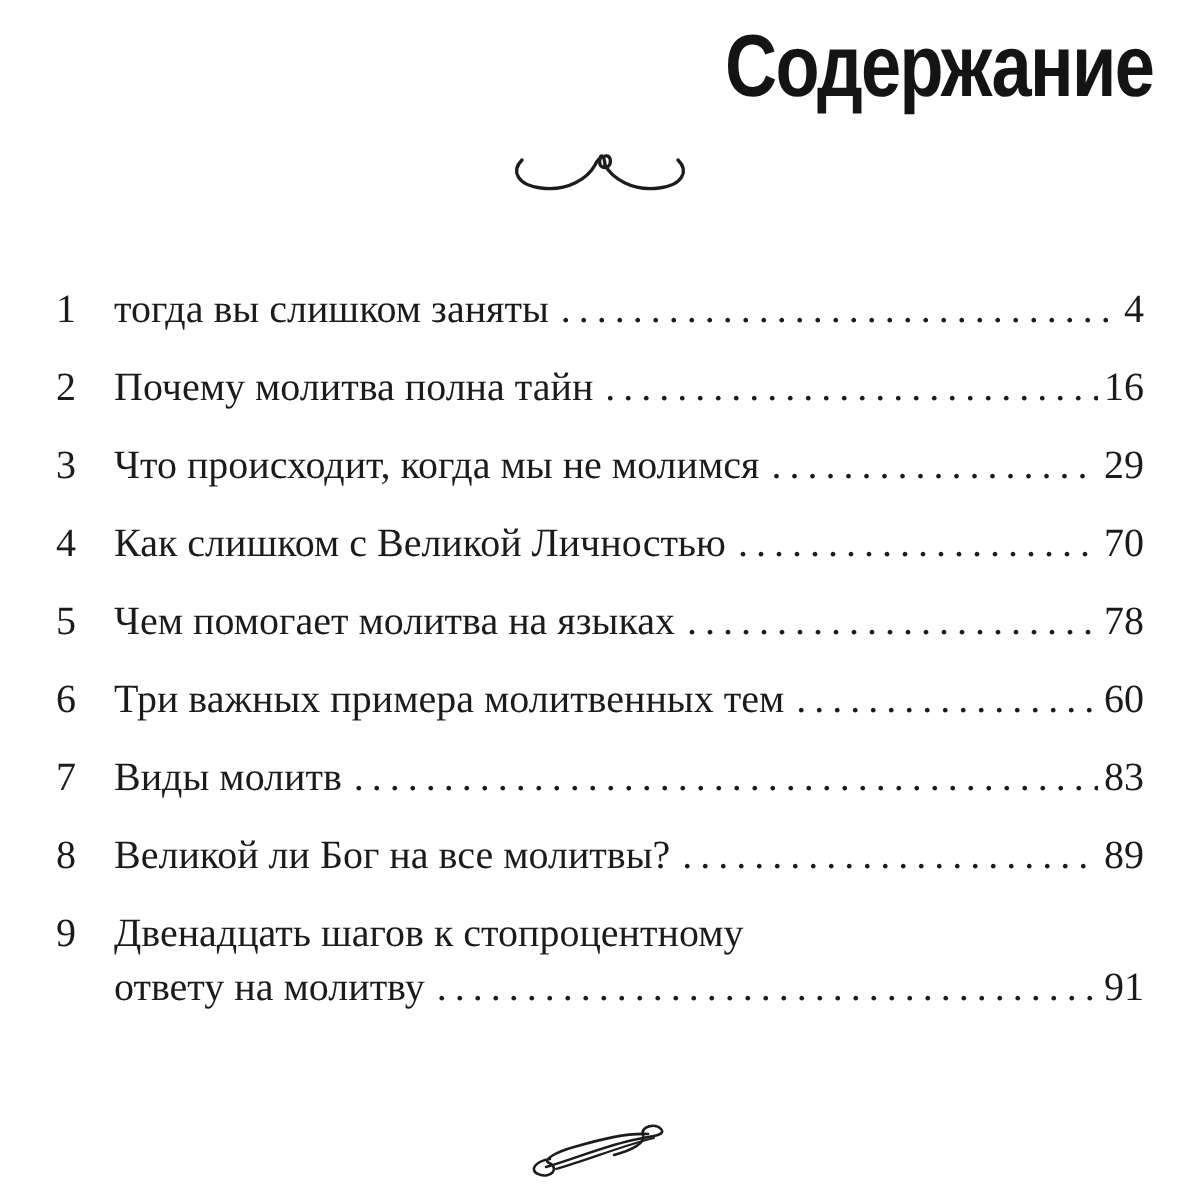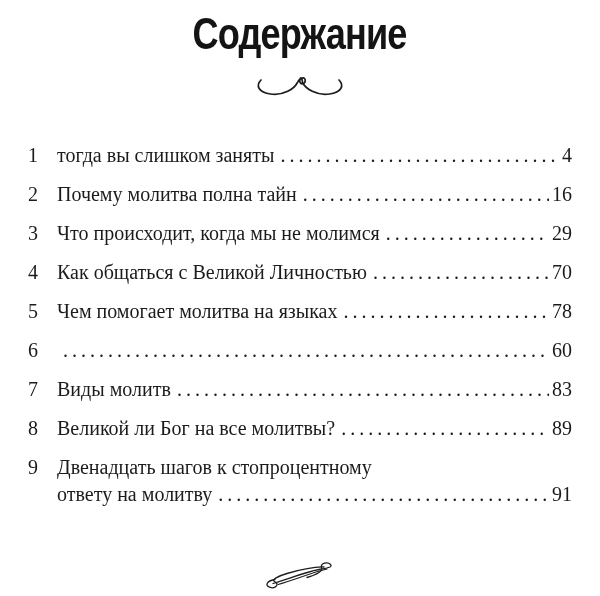--- a/index.html
+++ b/index.html
@@ -8,21 +8,21 @@
     width: 600px;
     height: 596px;
     background: #ffffff;
     color: #1b1b1b;
     font-family: "Liberation Serif", serif;
     overflow: hidden;
   }
   .title {
     margin-top: 8px;
     height: 52px;
-    text-align: center;
+    text-align: right;
     font-family: "Liberation Sans", sans-serif;
     font-weight: 700;
     font-size: 44px;
     line-height: 52px;
     color: #141414;
     letter-spacing: -1px;
   }
   .title .squeeze {
     display: inline-block;
     transform: scaleX(0.82);
@@ -130,21 +130,21 @@
           <span class="dots"></span>
           <span class="pg">29</span>
         </div>
       </div>
     </div>
 
     <div class="toc-item">
       <span class="num">4</span>
       <div class="entry">
         <div class="row">
-          <span class="txt">Как общаться с Великой Личностью</span>
+          <span class="txt">Как слишком с Великой Личностью</span>
           <span class="dots"></span>
           <span class="pg">70</span>
         </div>
       </div>
     </div>
 
     <div class="toc-item">
       <span class="num">5</span>
       <div class="entry">
         <div class="row">
@@ -152,20 +152,21 @@
           <span class="dots"></span>
           <span class="pg">78</span>
         </div>
       </div>
     </div>
 
     <div class="toc-item">
       <span class="num">6</span>
       <div class="entry">
         <div class="row">
+          <span class="txt">Три важных примера молитвенных тем</span>
           <span class="dots"></span>
           <span class="pg">60</span>
         </div>
       </div>
     </div>
 
     <div class="toc-item">
       <span class="num">7</span>
       <div class="entry">
         <div class="row">

